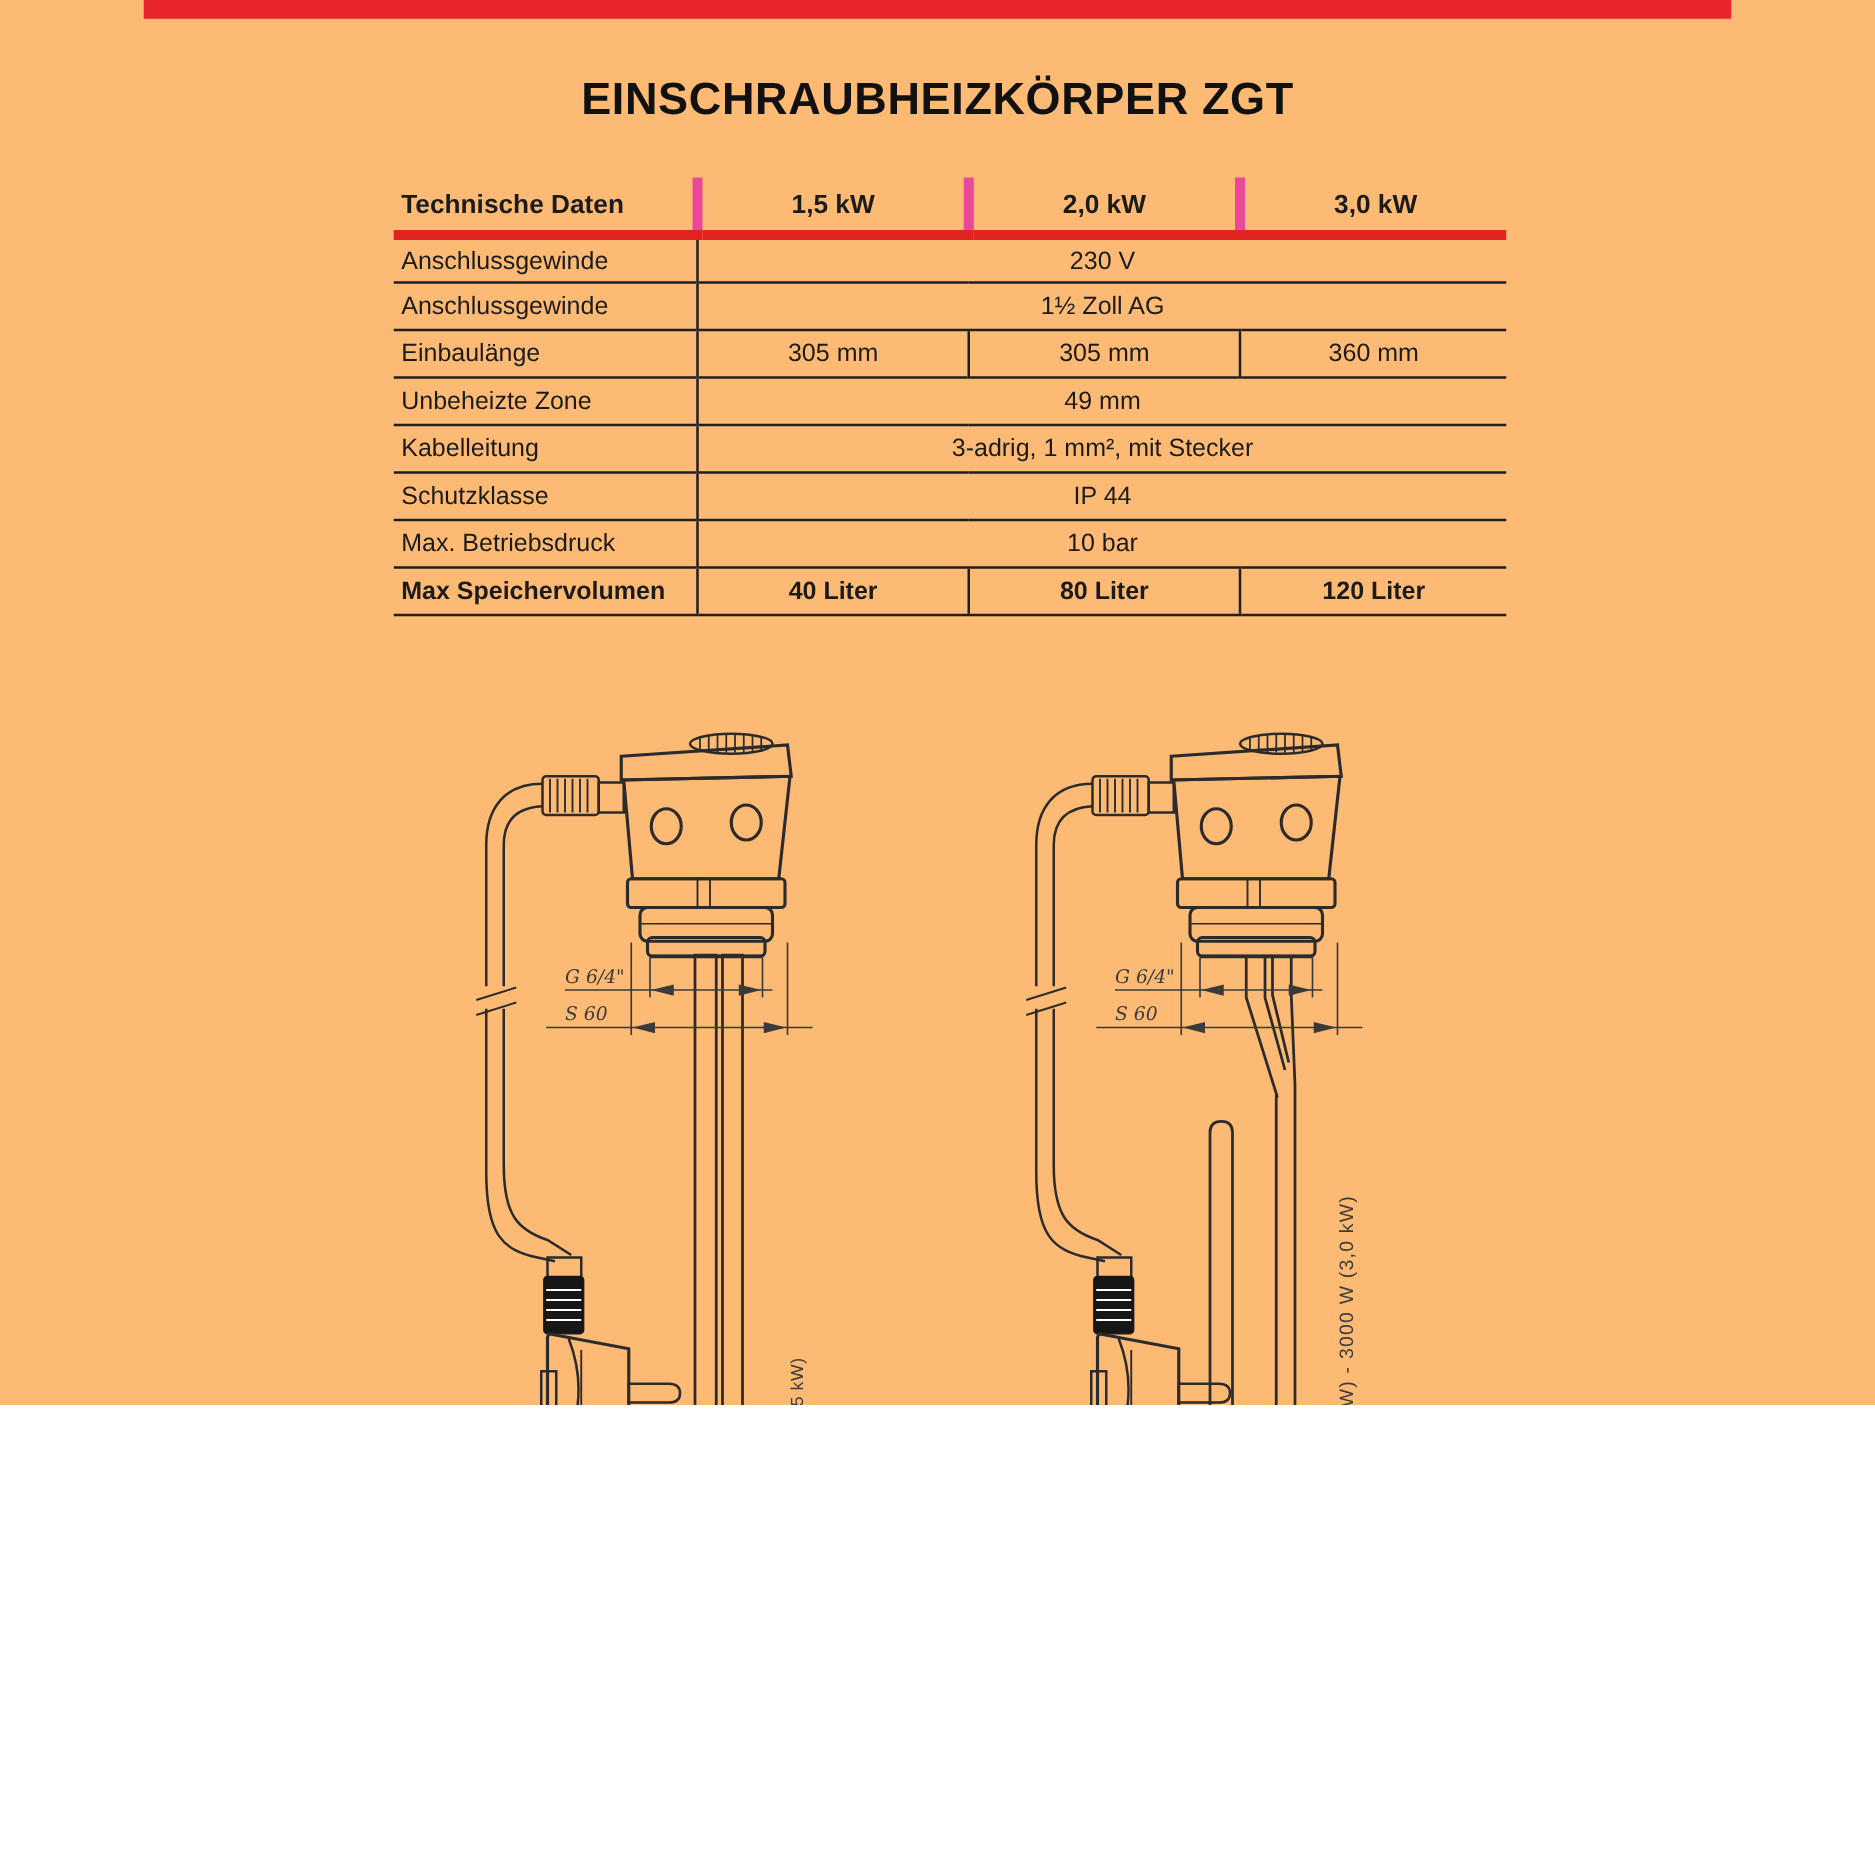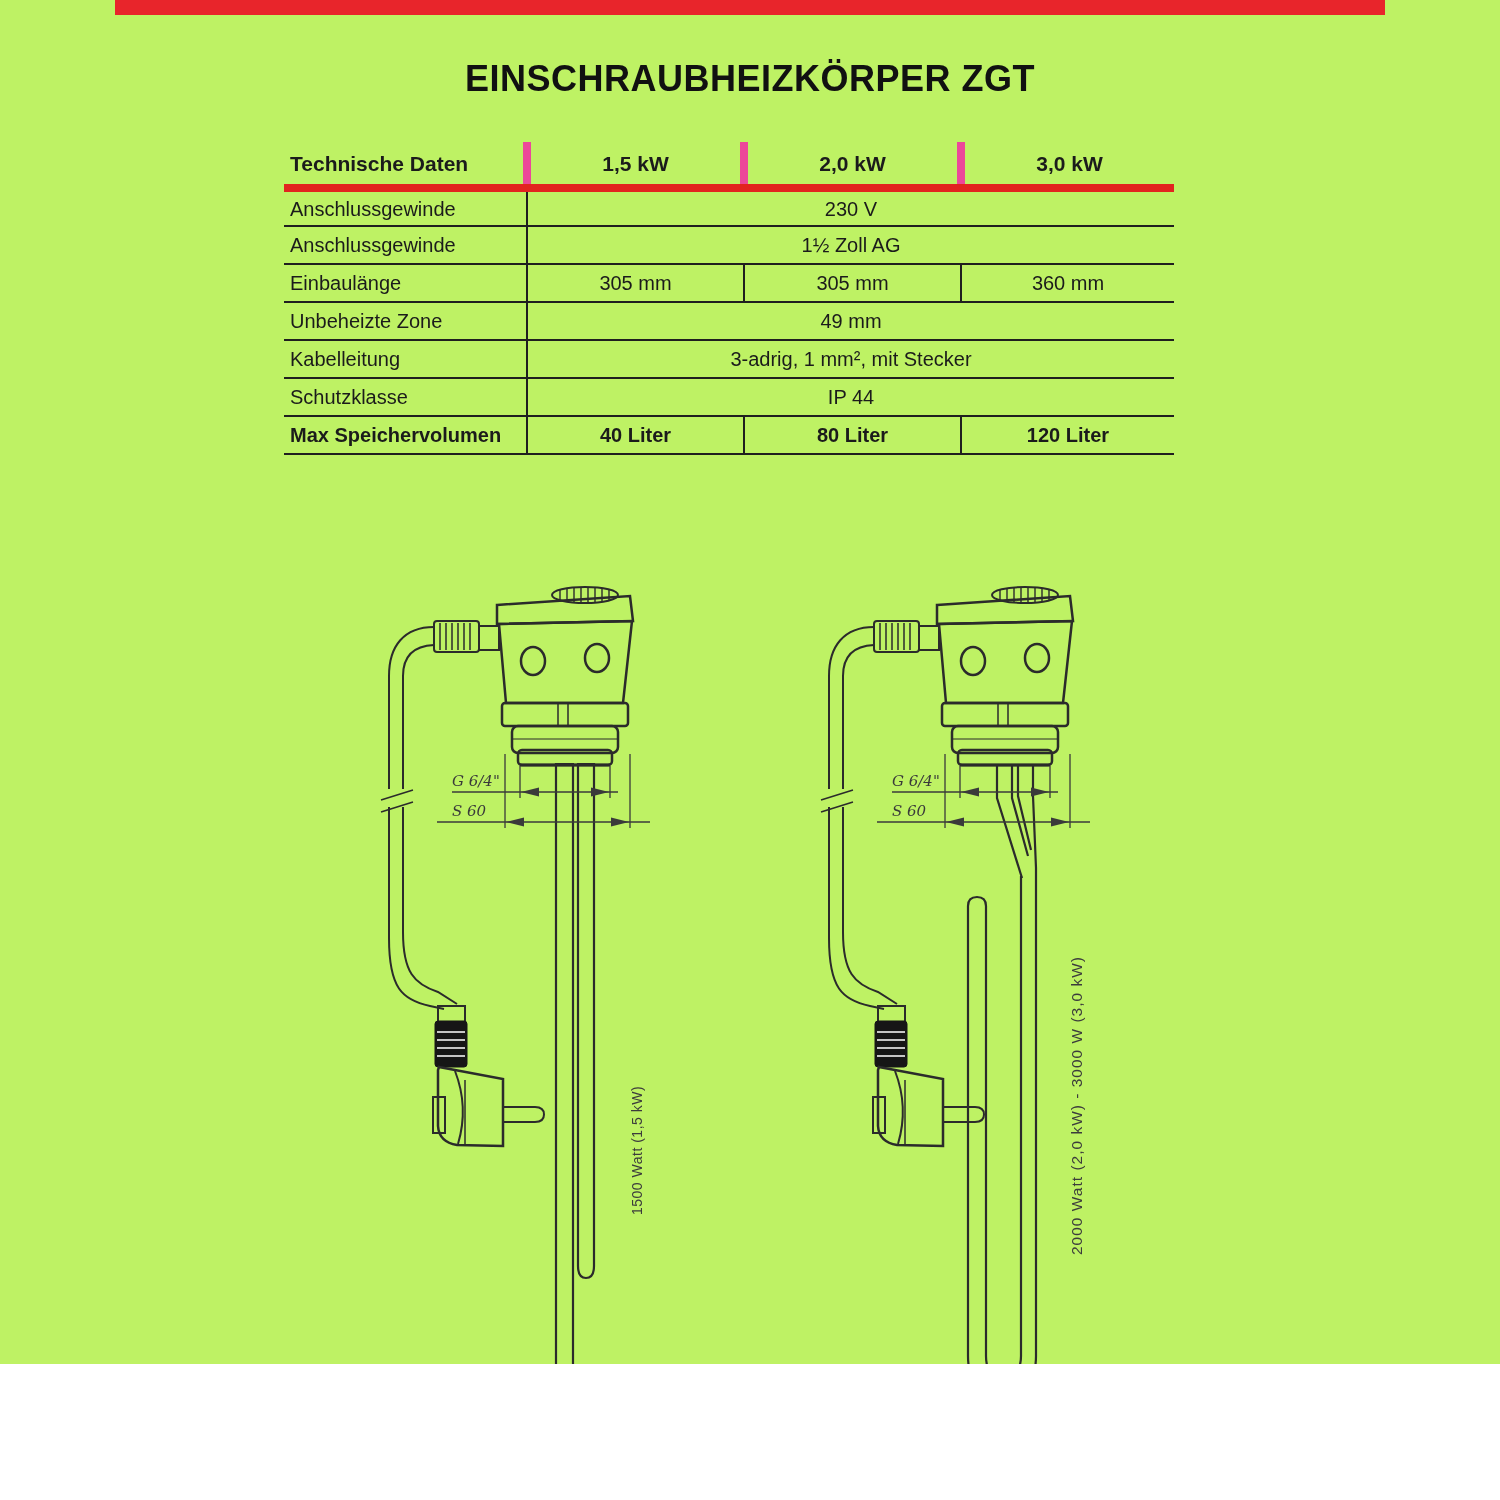--- a/index.html
+++ b/index.html
@@ -1,37 +1,37 @@
 <!DOCTYPE html>
 <html><head>
 <meta charset="utf-8">
 <style>
   html,body{margin:0;padding:0;background:#ffffff;}
   #page{
     position:relative;
-    width:1500px;height:1364px;
-    background:#bef264;
+    width:1500px;height:1124px;
+    background:#fdba74;
     overflow:hidden;
     font-family:"Liberation Sans", sans-serif;
     color:#1b1b1b;
   }
   .red-bar{
     position:absolute;left:115px;width:1270px;height:15px;
     background:#e8252b;
   }
   .red-bar.top{top:0;}
   .red-bar.bottom{top:1486px;height:14px;}
   #title{
     position:absolute;top:58px;left:0;width:100%;
     text-align:center;
     font-size:36px;font-weight:bold;letter-spacing:0.5px;
     color:#111;margin:0;
   }
   #spec-table{
-    position:absolute;left:284px;top:142px;width:890px;
+    position:absolute;left:315px;top:142px;width:890px;
     border-collapse:collapse;table-layout:fixed;
   }
   #spec-table td,#spec-table th{
     padding:0;vertical-align:middle;
     font-size:20px;line-height:1;
     overflow:hidden;white-space:nowrap;
   }
   #spec-table tr.hdr th{
     height:42px;font-size:21px;font-weight:bold;
     border-bottom:8px solid #e2241f;
@@ -98,20 +98,24 @@
       <td class="lbl">Unbeheizte Zone</td>
       <td class="val" colspan="3">49 mm</td>
     </tr>
     <tr class="data">
       <td class="lbl">Kabelleitung</td>
       <td class="val" colspan="3">3-adrig, 1 mm², mit Stecker</td>
     </tr>
     <tr class="data">
       <td class="lbl">Schutzklasse</td>
       <td class="val" colspan="3">IP 44</td>
+    </tr>
+    <tr class="data">
+      <td class="lbl">Max. Betriebsdruck</td>
+      <td class="val" colspan="3">10 bar</td>
     </tr>
     <tr class="data">
       <td class="lbl">Max Speichervolumen</td>
       <td class="val">40 Liter</td>
       <td class="val">80 Liter</td>
       <td class="val">120 Liter</td>
     </tr>
   </tbody>
     </table>
 

